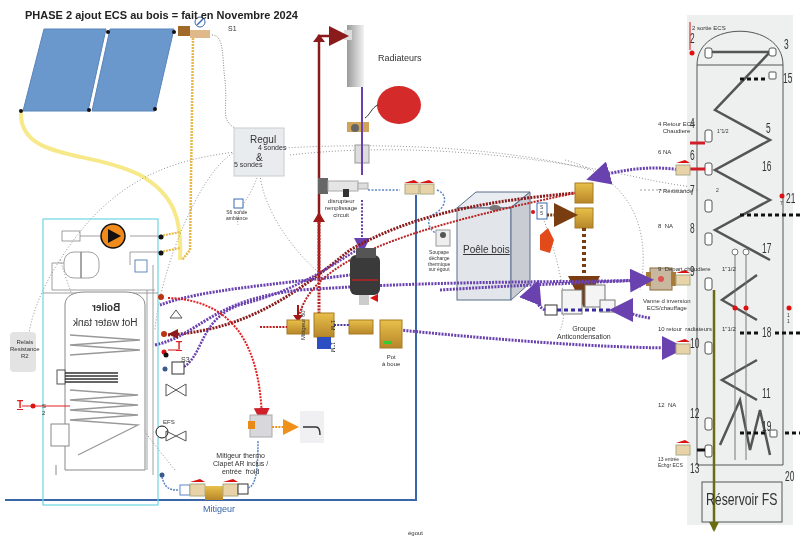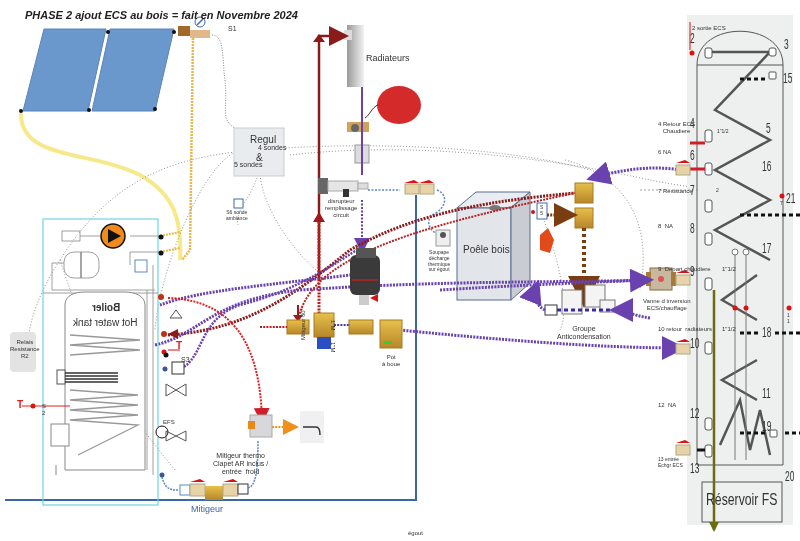--- a/index.html
+++ b/index.html
@@ -1,25 +1,25 @@
 <!DOCTYPE html>
 <html><head>
 <meta charset="utf-8">
 <style>
   html, body { margin:0; padding:0; background:#ffffff; }
   body { width:800px; height:541px; position:relative; overflow:hidden; font-family:"Liberation Sans", sans-serif; }
   #diagram { position:absolute; left:0; top:0; width:800px; height:541px; }
   .lbl { position:absolute; font-family:"Liberation Sans", sans-serif; color:#333; white-space:pre; line-height:1.15; }
-  .title { font-weight:bold; font-size:11px; color:#222;font-style:italic; }
+  .title { font-weight:bold; font-size:11px; color:#222; }
   .s6 { font-size:6px; }
   .s5 { font-size:5px; }
   .s7 { font-size:7px; }
   .s8 { font-size:10px; }
-  .s9 { font-size:9px; }
-  .s10 { font-size:10px; }
+  .s9 { font-size:9px;margin-left:12px; }
+  .s10 { font-size:10px;text-decoration:underline; }
   .center { text-align:center; }
   .mirror { transform:scaleX(-1); display:inline-block; }
   .tanknum { font-family:"Liberation Sans", sans-serif; font-size:14px; color:#333; transform:scaleX(0.6); transform-origin:left top; }
 </style>
 </head>
 <body>
 
 <svg id="diagram" viewBox="0 0 800 541" xmlns="http://www.w3.org/2000/svg">
   <defs>
     <marker id="arr-purple" markerWidth="8" markerHeight="8" refX="6" refY="4" orient="auto">

